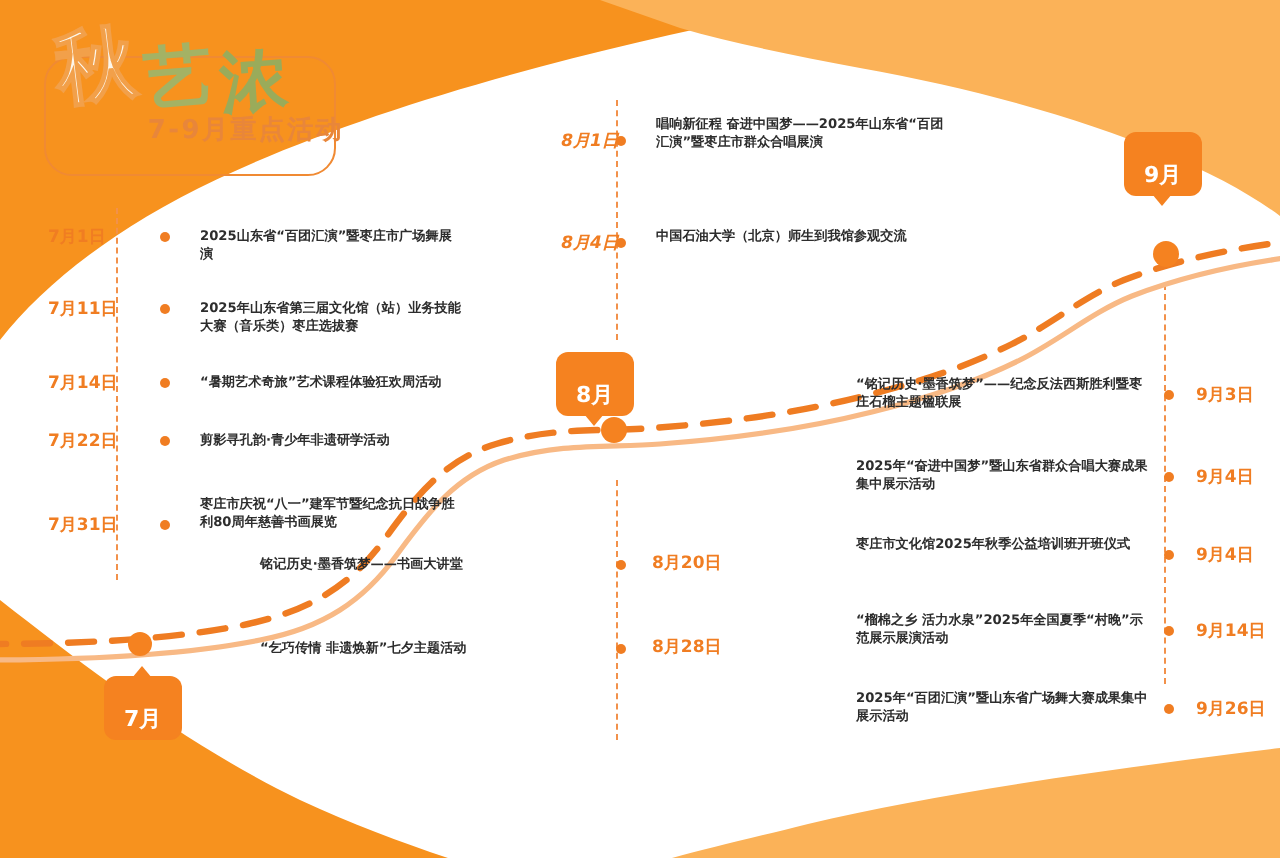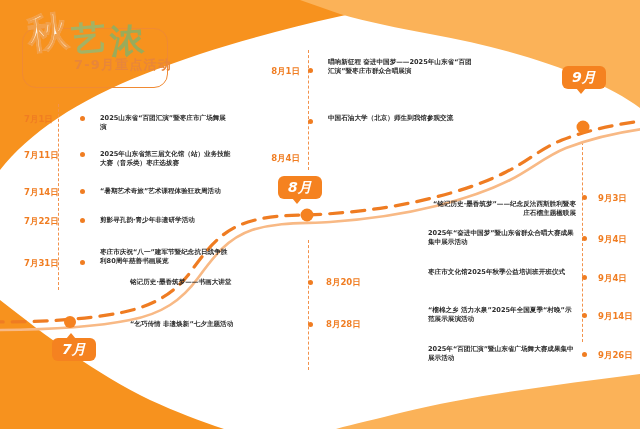--- a/index.html
+++ b/index.html
@@ -39,26 +39,25 @@
   }
   .title-main{
     position:absolute;left:2px;top:0px;width:150px;height:52px;z-index:7;
   }
 
   
   .mbadge{
     position:absolute;z-index:8;
     background:#f58220;color:#ffffff;
     border-radius:6px;
-    font-size:14px;font-weight:bold;
-    padding:4px 10px 5px 10px;
+    font-size:11px;font-weight:bold;
+    padding:16px 10px 5px 10px;
     line-height:1;
     font-family:"DejaVu Sans",sans-serif;
     white-space:nowrap;
-    font-style:italic;
   }
   .mbadge .tail{
     position:absolute;width:0;height:0;border-left:5px solid transparent;
     border-right:5px solid transparent;
   }
   .mbadge.down .tail{bottom:-5px;left:14px;border-top:6px solid #f58220;}
   .mbadge.up .tail{top:-5px;left:14px;border-bottom:6px solid #f58220;}
 
   
   .col{position:absolute;z-index:5;}
@@ -74,21 +73,21 @@
   .ev .dot{
     position:absolute;width:5px;height:5px;border-radius:50%;
     background:#f07d22;top:2px;
   }
   
   .col-jul .ev .date{left:0;width:48px;text-align:left;}
   .col-jul .ev .dot{left:56px;}
   .col-jul .ev .txt{left:76px;width:132px;text-align:left;}
 
   
-  .col-aug-top .ev .date{left:0;width:34px;text-align:right;}
+  .col-aug-top .ev .date{left:12px;width:34px;text-align:center;font-style:italic;}
   .col-aug-top .ev .dot{left:42px;}
   .col-aug-top .ev .txt{left:62px;width:145px;text-align:left;}
 
   
   .col-aug-bot .ev .txt{left:0;width:170px;}
   .col-aug-bot .ev .dot{left:178px;}
   .col-aug-bot .ev .date{left:196px;width:40px;text-align:left;}
 
   
   .col-sep .ev .txt{left:0;width:148px;text-align:left;}
@@ -191,42 +190,42 @@
     </div>
   </div>
 
   <div class="col col-aug-top" style="left:266px;top:58px;width:215px;">
     <div class="ev" style="top:0px;">
       <span class="date" style="top:8px;">8月1日</span>
       <span class="dot" style="top:10px;"></span>
       <span class="txt">唱响新征程 奋进中国梦——2025年山东省“百团汇演”暨枣庄市群众合唱展演</span>
     </div>
     <div class="ev" style="top:56px;">
-      <span class="date" style="top:3px;margin-top:36px;">8月4日</span>
+      <span class="date" style="top:3px;">8月4日</span>
       <span class="dot" style="top:5px;"></span>
       <span class="txt">中国石油大学（北京）师生到我馆参观交流</span>
     </div>
   </div>
 
   <div class="col col-aug-bot" style="left:130px;top:278px;width:240px;">
     <div class="ev" style="top:0px;">
       <span class="txt">铭记历史·墨香筑梦——书画大讲堂</span>
       <span class="dot"></span>
       <span class="date" style="top:-1px;">8月20日</span>
     </div>
     <div class="ev" style="top:42px;">
       <span class="txt">“乞巧传情 非遗焕新”七夕主题活动</span>
       <span class="dot"></span>
       <span class="date" style="top:-1px;">8月28日</span>
     </div>
   </div>
 
   <div class="col col-sep" style="left:428px;top:188px;width:214px;">
     <div class="ev" style="top:0px;">
-      <span class="txt" style="text-align:right;margin-top:12px;">“铭记历史·墨香筑梦”——纪念反法西斯胜利暨枣庄石榴主题楹联展</span>
+      <span class="txt" style="text-align:left;">“铭记历史·墨香筑梦”——纪念反法西斯胜利暨枣庄石榴主题楹联展</span>
       <span class="dot" style="top:7px;"></span>
       <span class="date" style="top:5px;">9月3日</span>
     </div>
     <div class="ev" style="top:41px;">
       <span class="txt">2025年“奋进中国梦”暨山东省群众合唱大赛成果集中展示活动</span>
       <span class="dot" style="top:7px;"></span>
       <span class="date" style="top:5px;">9月4日</span>
     </div>
     <div class="ev" style="top:80px;">
       <span class="txt">枣庄市文化馆2025年秋季公益培训班开班仪式</span>

